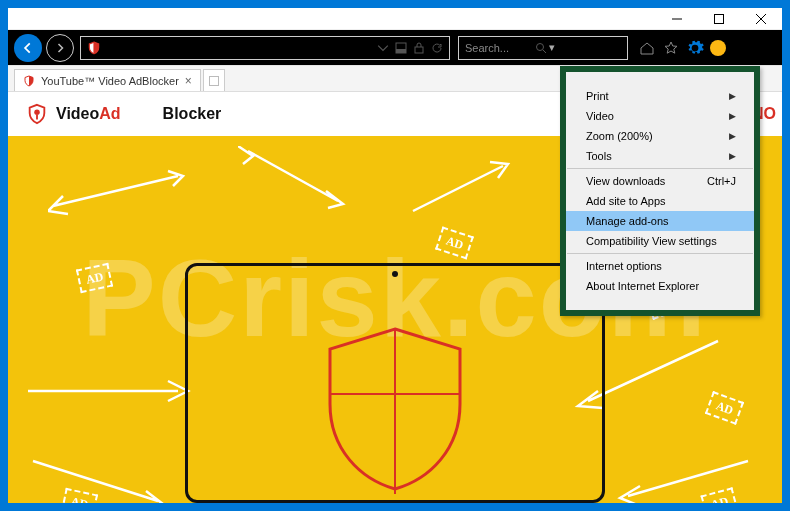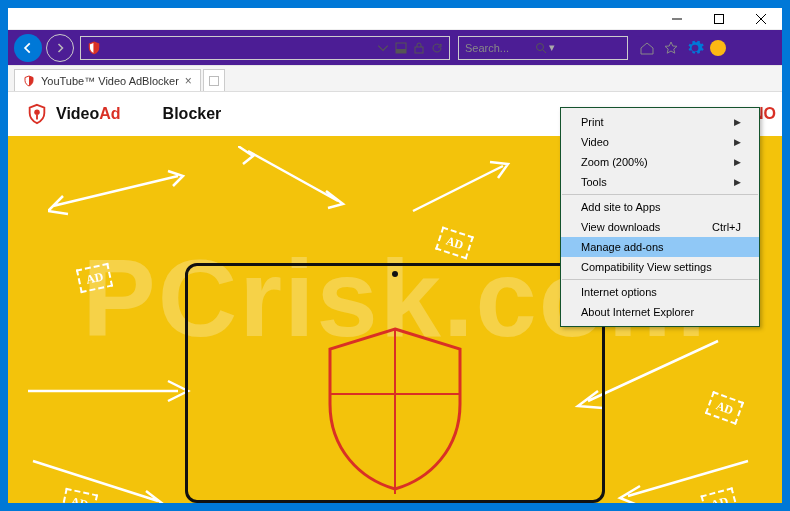--- a/index.html
+++ b/index.html
@@ -1,17 +1,17 @@
 <!DOCTYPE html>
 <html><head>
 <meta charset="utf-8">
 <style>
 * { margin:0; padding:0; box-sizing:border-box; font-family:"Segoe UI",Tahoma,sans-serif; }
 body { background:#0078d7; width:790px; height:511px; overflow:hidden; position:relative; }
-.frame { position:absolute; left:8px; top:8px; right:8px; bottom:8px; background:#4c1d95; }
+.frame { position:absolute; left:8px; top:8px; right:8px; bottom:8px; background:#000000; }
 
 
 .titlebar { height:22px; background:#fff; display:flex; justify-content:flex-end; align-items:center; border-bottom:1px solid #eee;}
 .winbtn { width:42px; height:22px; display:flex; align-items:center; justify-content:center; }
 .winbtn svg { width:10px; height:10px; }
 
 
 .navbar { height:36px; display:flex; align-items:center; gap:4px; padding:0 6px; border-bottom:1px solid #e5e5e5;}
 .circbtn { width:28px; height:28px; border-radius:50%; display:flex; align-items:center; justify-content:center; }
 .back { background:#0078d7; }
@@ -52,21 +52,21 @@
 .adbox { position:absolute; border:2px dashed #fff; color:#fff; font:700 12px/1 "Segoe UI"; padding:4px 6px;}
 .laptop { position:absolute; left:50%; bottom:-40px; transform:translateX(-50%); width:420px; height:280px;}
 .laptop .screen{ position:absolute; inset:0 0 40px 0; border:3px solid #111; border-radius:12px;}
 .laptop .cam{ position:absolute; top:8px; left:50%; transform:translateX(-50%); width:6px;height:6px;border-radius:50%;background:#111;}
 .shield{ position:absolute; left:50%; top:52%; transform:translate(-50%,-50%);}
 
 
 .wm{position:absolute; left:50%; top:50%; transform:translate(-50%,-50%); font:800 110px/1 Arial; color:rgba(255,255,255,.25); letter-spacing:2px; pointer-events:none; white-space:nowrap;}
 
 
-.menu { position:absolute; top:58px; right:22px; width:200px; background:#f0f0f0; border:1px solid #14532d; box-shadow:2px 2px 4px rgba(0,0,0,.25); font-size:11px; color:#000; padding:4px 0; z-index:50;margin-top:41px;}
+.menu { position:absolute; top:58px; right:22px; width:200px; background:#f0f0f0; border:6px solid #14532d; box-shadow:2px 2px 4px rgba(0,0,0,.25); font-size:11px; color:#000; padding:14px 0; z-index:50;}
 .menu .mi{ display:flex; align-items:center; justify-content:space-between; height:20px; padding:0 18px 0 20px; cursor:default;}
 .menu .mi.hl{ background:#90c8f6;}
 .menu .mi .arrow-r{ font-size:9px; color:#333;}
 .menu .sep{ height:1px; background:#c8c8c8; margin:2px 1px;}
 </style>
 </head>
 <body>
 
 <div class="frame">
 
@@ -236,26 +236,26 @@
       <div class="mi">
         <span>Zoom (200%)</span>
         <span class="arrow-r">▶</span>
       </div>
       <div class="mi">
         <span>Tools</span>
         <span class="arrow-r">▶</span>
       </div>
       <div class="sep"></div>
       <div class="mi">
-        <span>Add site to Apps</span>
-      </div>
-      <div class="mi">
         <span>View downloads</span>
         <span>Ctrl+J</span>
       </div>
+      <div class="mi">
+        <span>Add site to Apps</span>
+      </div>
       <div class="mi hl">
         <span>Manage add-ons</span>
       </div>
       <div class="mi">
         <span>Compatibility View settings</span>
       </div>
       <div class="sep"></div>
       <div class="mi">
         <span>Internet options</span>
       </div>

